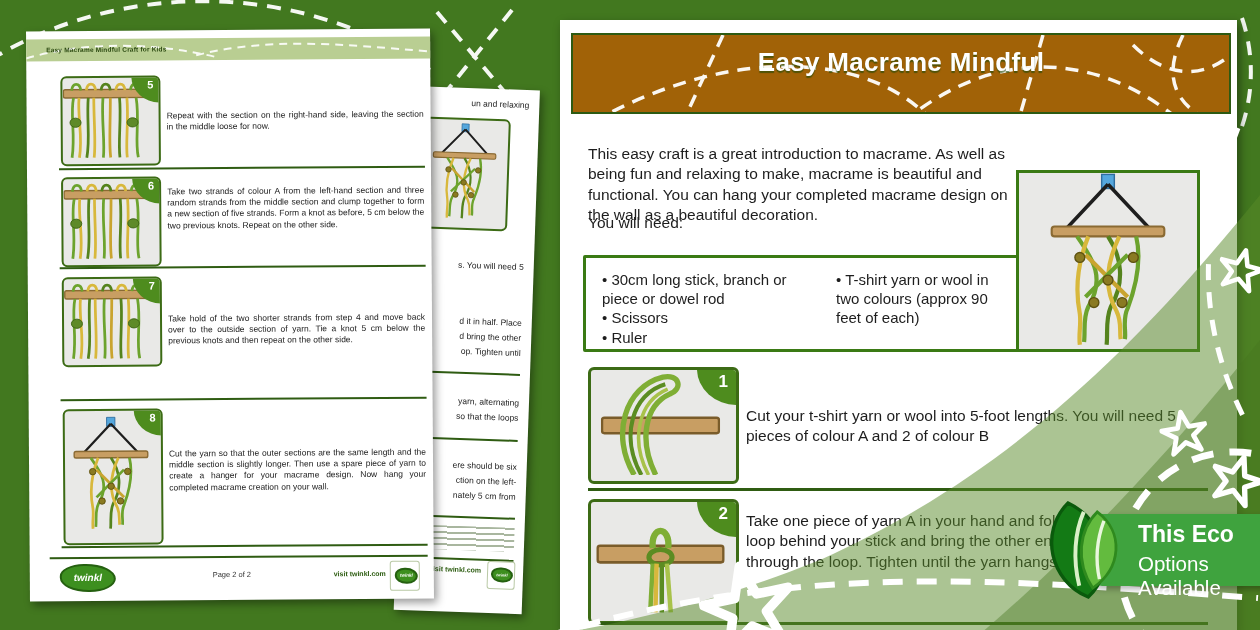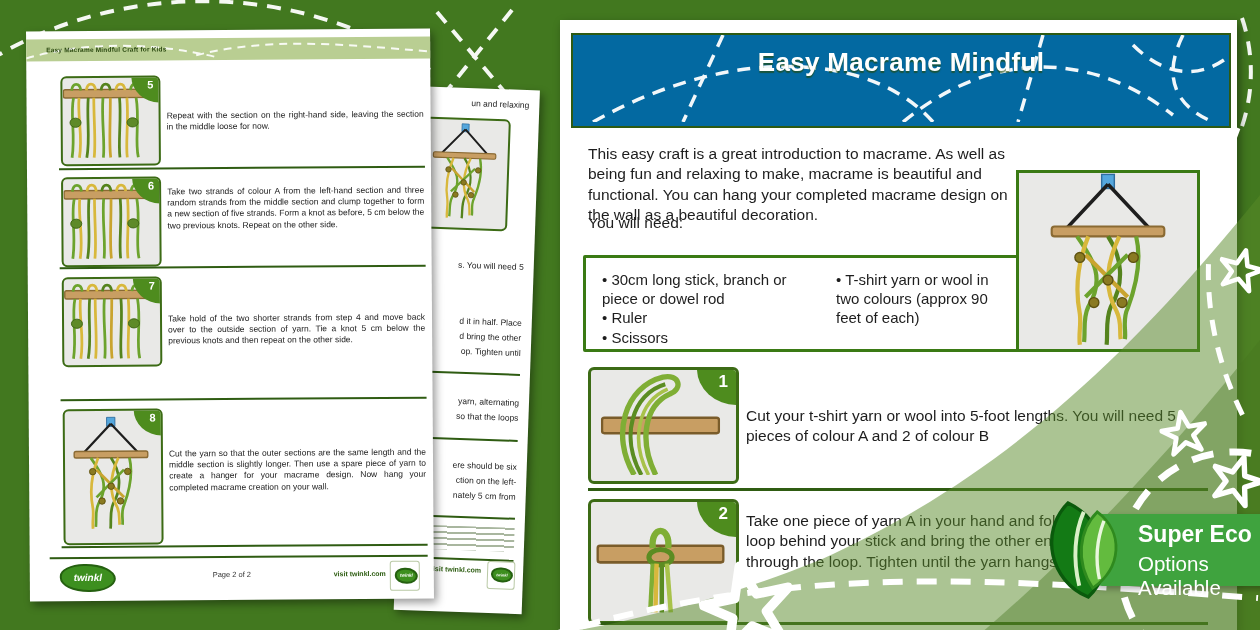--- a/index.html
+++ b/index.html
@@ -25,21 +25,21 @@
   .qr-box{position:absolute;background:#fff;border:1px solid #b9c9a5;border-radius:3px;}
   .page-label{position:absolute;left:0;right:0;text-align:center;font-size:7.5px;color:#333;}
   
   #middle-page{left:412px;top:86px;width:128px;height:524px;transform:rotate(2deg);transform-origin:0 0;z-index:2;}
   .mfrag{position:absolute;right:10px;white-space:nowrap;font-size:8.5px;color:#1b1b1b;}
   .msep{position:absolute;left:-140px;right:10px;height:1.5px;background:#2f5c12;}
   .fineprint{position:absolute;right:10px;top:438px;width:112px;height:24px;opacity:.8;
              background:repeating-linear-gradient(to bottom,#93a487 0 2px,transparent 2px 6px);}
   
   #right-page{left:560px;top:20px;width:677px;height:612px;z-index:4;overflow:hidden;}
-  .band{position:absolute;left:11px;right:6px;top:13px;height:95px;background:#0369a1;
+  .band{position:absolute;left:11px;right:6px;top:13px;height:81px;background:#a16207;
         border:2px solid #2d5a12;box-sizing:border-box;overflow:hidden;}
   .band-title{position:absolute;left:0;right:0;text-align:center;color:#fff;font-weight:bold;font-size:26px;
               text-shadow:0 2px 1px rgba(35,75,8,.65);letter-spacing:.3px;}
   .rtext{position:absolute;font-size:15.5px;line-height:1.32;color:#1d1d1d;}
   .needbox{position:absolute;left:23px;top:235px;width:504px;height:97px;border:3px solid #3a7a14;
            border-radius:2px;box-sizing:border-box;}
   .mat-col{position:absolute;top:12px;font-size:15px;line-height:1.28;color:#1d1d1d;}
   .mat-item::before{content:"•  ";color:#1d1d1d;}
   .photo{position:absolute;left:456px;top:150px;width:184px;height:182px;border:3px solid #3a7a14;
          background:#e9e9e7;box-sizing:border-box;overflow:hidden;}
@@ -234,22 +234,22 @@
       </svg>
       <div class="band-title" style="top:12px">Easy Macrame Mindful</div>
     </div>
 
     <div class="rtext" style="left:28px;top:124px;width:438px">This easy craft is a great introduction to macrame. As well as being fun and relaxing to make, macrame is beautiful and functional. You can hang your completed macrame design on the wall as a beautiful decoration.</div>
     <div class="rtext" style="left:28px;top:193px">You will need:</div>
 
     <div class="needbox">
       <div class="mat-col" style="left:16px;width:222px">
         <div class="mat-item">30cm long stick, branch or piece or dowel rod</div>
+        <div class="mat-item">Scissors</div>
         <div class="mat-item">Ruler</div>
-        <div class="mat-item">Scissors</div>
       </div>
       <div class="mat-col" style="left:250px;width:165px">
         <div class="mat-item">T-shirt yarn or wool in two colours (approx 90 feet of each)</div>
       </div>
     </div>
 
     <div class="photo">
       <svg width="178" height="176" viewBox="0 0 100 125">
           <use href="#sym-macrame"></use>
         </svg>
@@ -290,17 +290,17 @@
     <use href="#sym-star" x="0" y="0" width="95" height="95" transform="translate(700,558) rotate(-12 47 47)"></use>
   </svg>
 
   <div id="eco-badge">
     <svg id="leaf" viewBox="0 0 100 100">
       <path d="M52,92 C18,78 8,34 34,8 C68,24 78,68 52,92 Z" fill="#137a15" stroke="#0a5a0c" stroke-width="3"></path>
       <path d="M56,84 C40,60 44,32 60,16 C84,34 82,66 56,84 Z" fill="#63bb3e" stroke="#2f8a1e" stroke-width="2.5"></path>
       <path d="M44,82 C38,58 40,34 48,16" stroke="#d9f0c8" stroke-width="3.5" fill="none"></path>
       <path d="M62,76 C58,58 60,40 66,24" stroke="#eaf7dd" stroke-width="3" fill="none"></path>
     </svg>
-    <div class="badge-title">Super Eco</div>
+    <div class="badge-title">This Eco</div>
     <div class="badge-sub">Options Available</div>
   </div>
 
 </div>
 
 </body></html>

